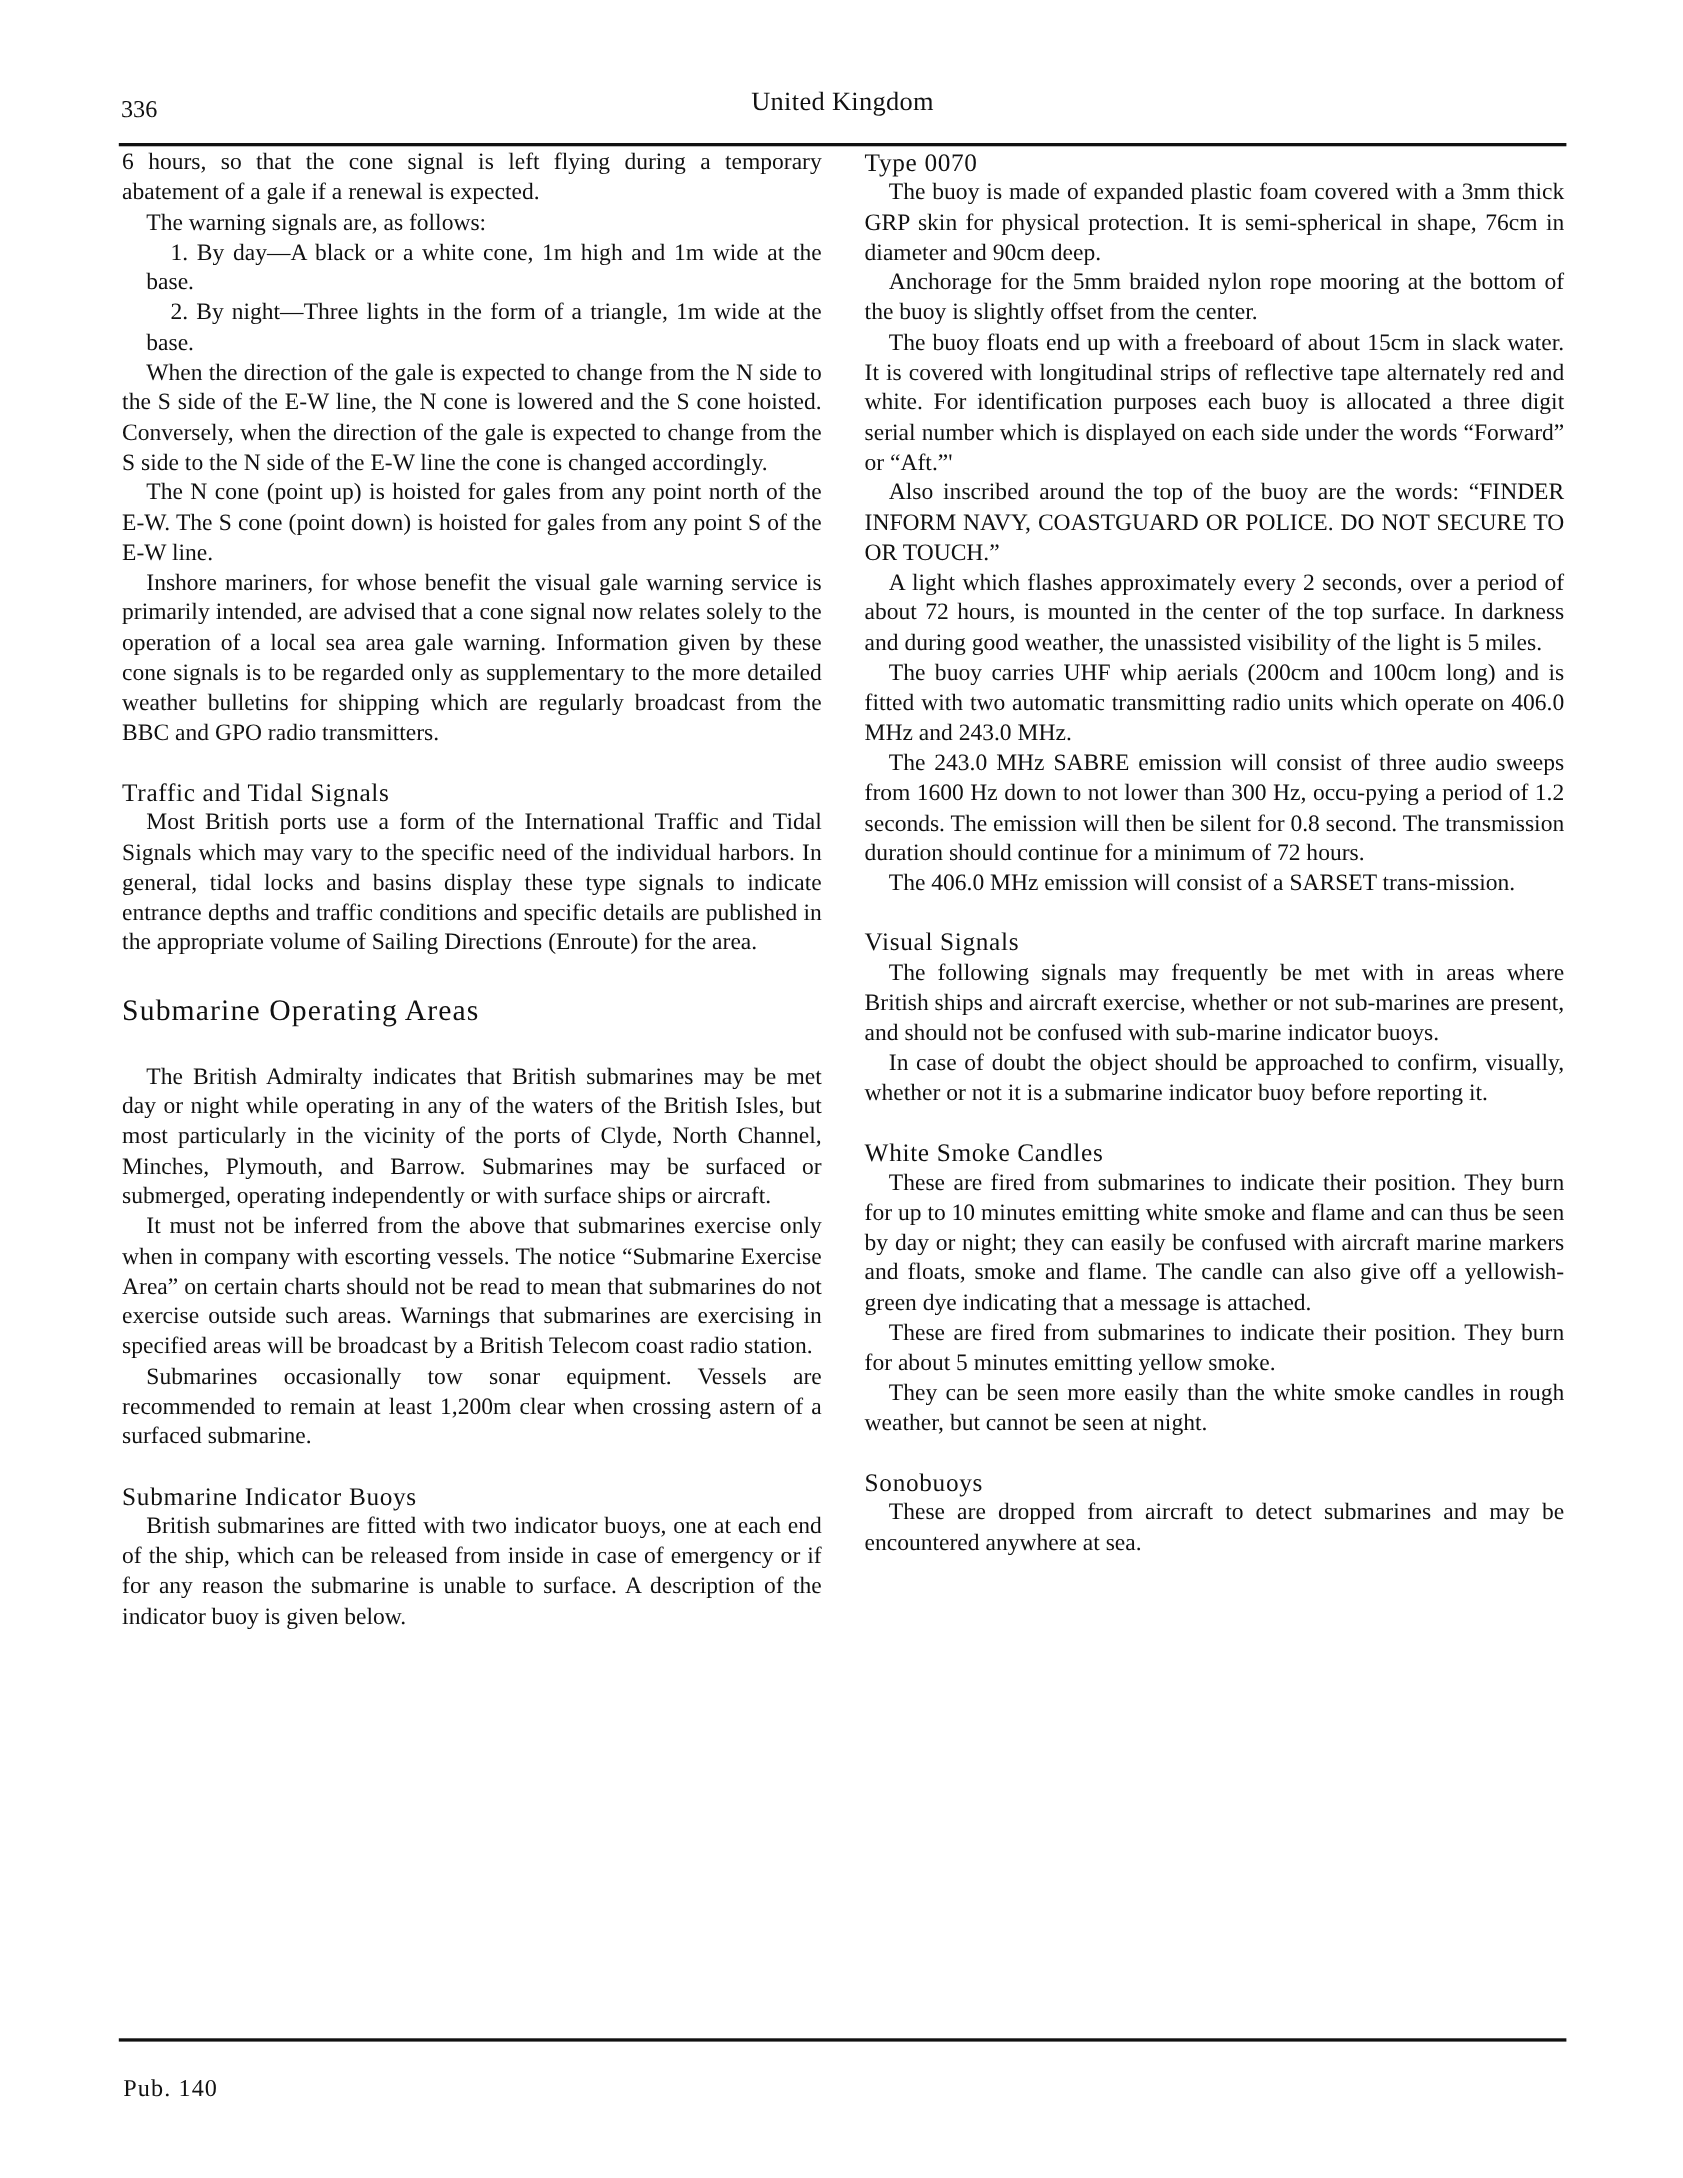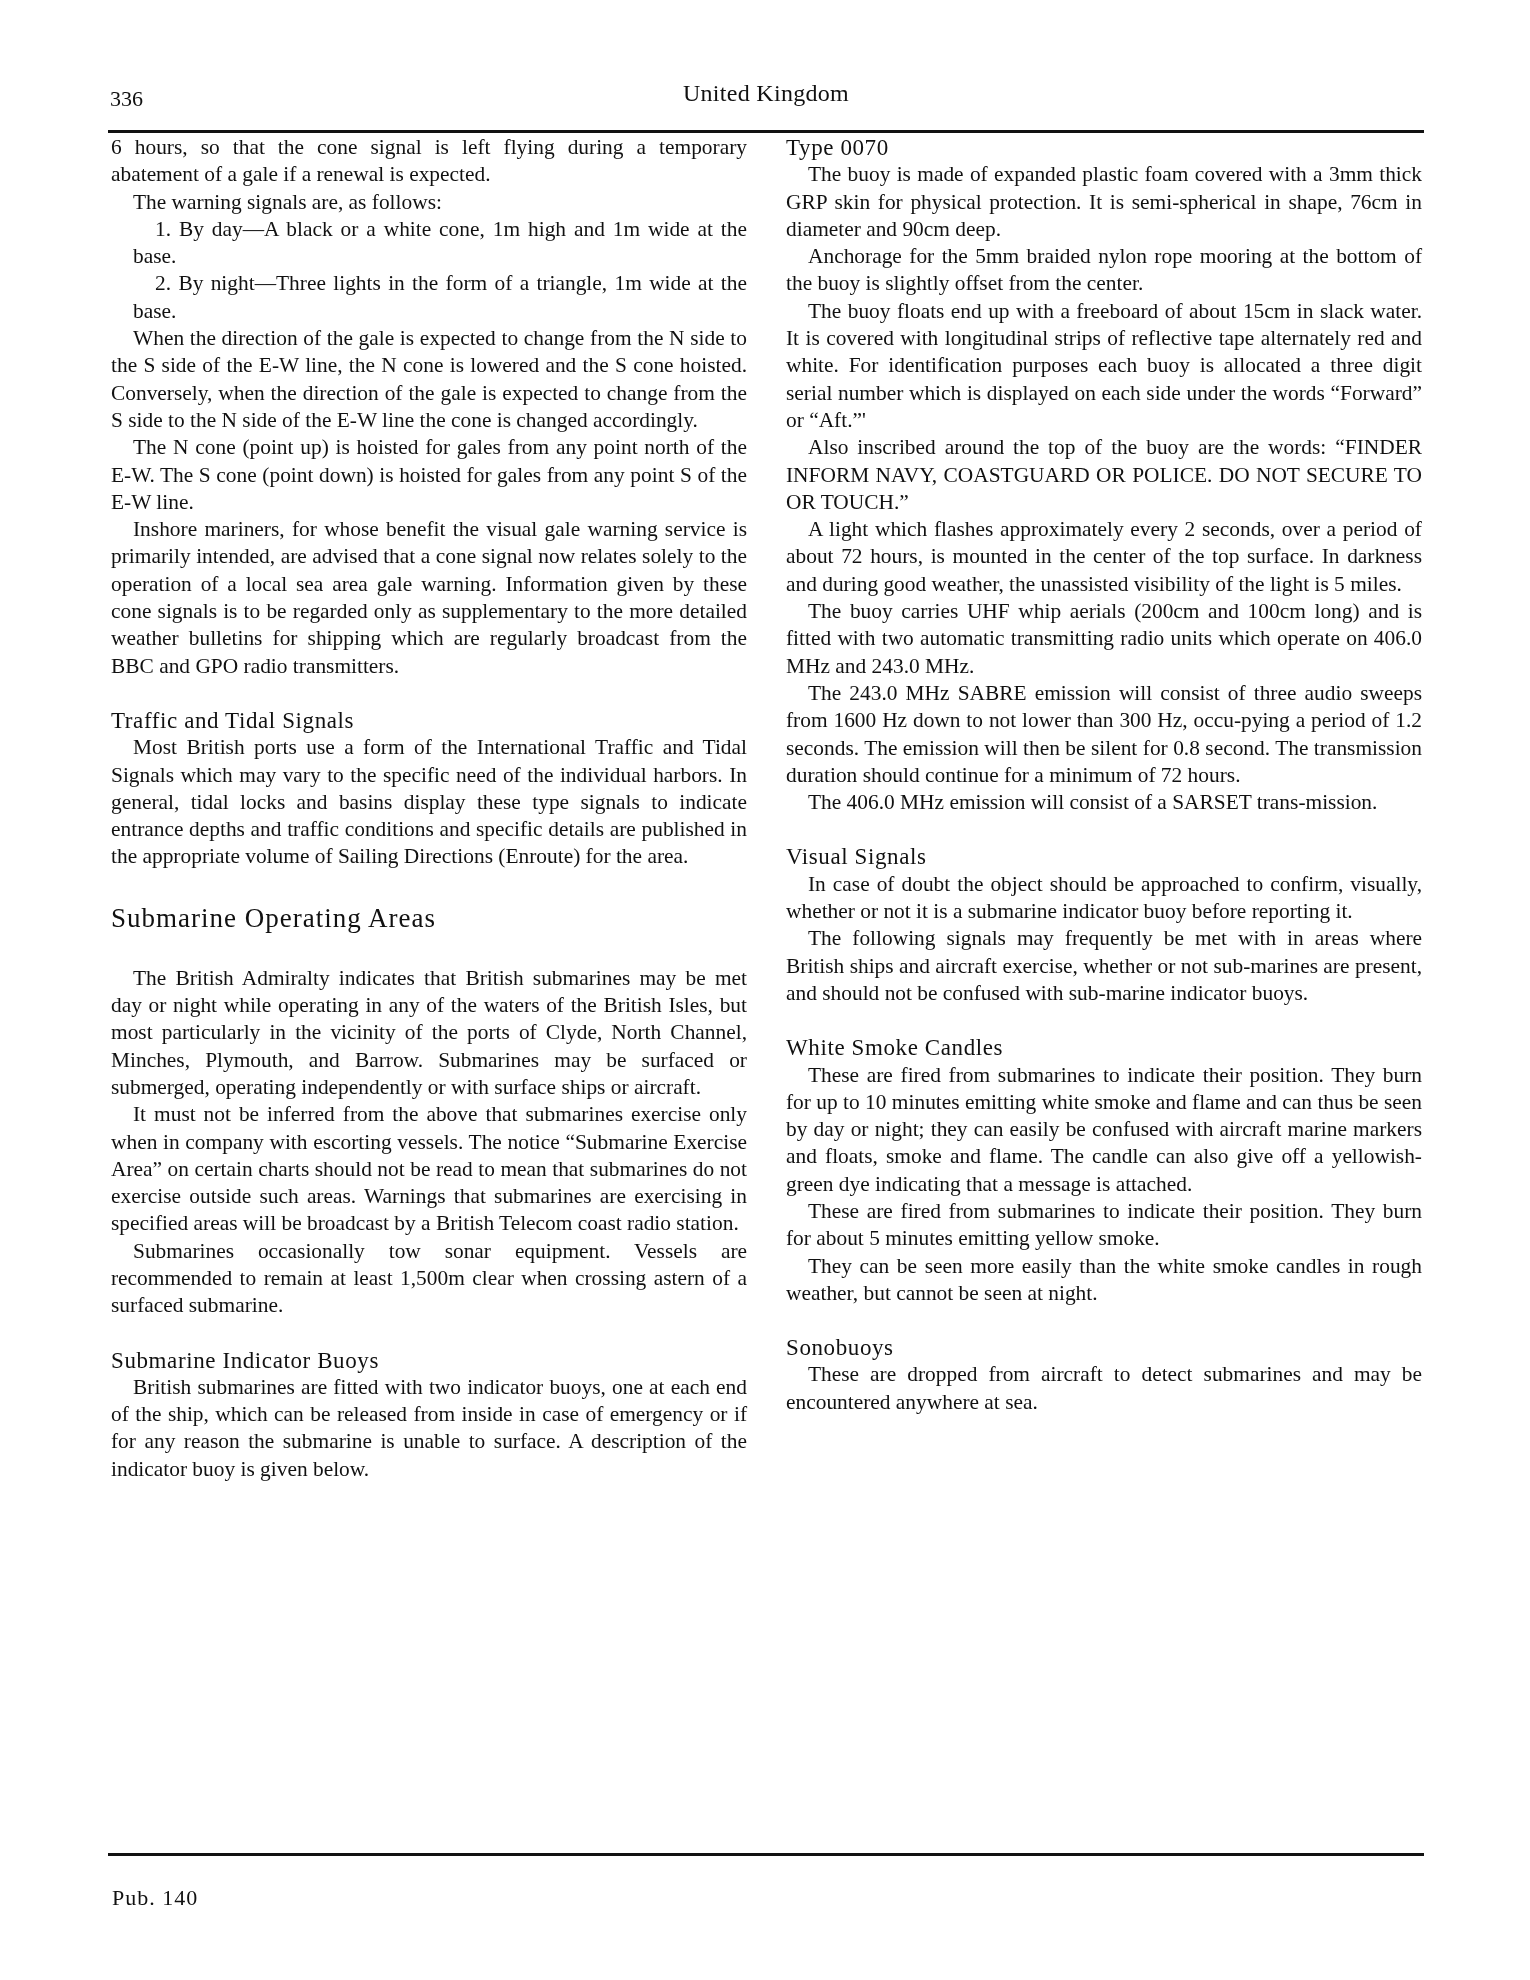--- a/index.html
+++ b/index.html
@@ -38,40 +38,40 @@
   <p class="indent">When the direction of the gale is expected to change from the N side to the S side of the E-W line, the N cone is lowered and the S cone hoisted. Conversely, when the direction of the gale is expected to change from the S side to the N side of the E-W line the cone is changed accordingly.</p>
   <p class="indent">The N cone (point up) is hoisted for gales from any point north of the E-W. The S cone (point down) is hoisted for gales from any point S of the E-W line.</p>
   <p class="indent">Inshore mariners, for whose benefit the visual gale warning service is primarily intended, are advised that a cone signal now relates solely to the operation of a local sea area gale warning. Information given by these cone signals is to be regarded only as supplementary to the more detailed weather bulletins for shipping which are regularly broadcast from the BBC and GPO radio transmitters.</p>
 
   <div class="subhead">Traffic and Tidal Signals</div>
   <p class="indent">Most British ports use a form of the International Traffic and Tidal Signals which may vary to the specific need of the individual harbors. In general, tidal locks and basins display these type signals to indicate entrance depths and traffic conditions and specific details are published in the appropriate volume of Sailing Directions (Enroute) for the area.</p>
 
   <div class="section-title">Submarine Operating Areas</div>
   <p class="indent">The British Admiralty indicates that British submarines may be met day or night while operating in any of the waters of the British Isles, but most particularly in the vicinity of the ports of Clyde, North Channel, Minches, Plymouth, and Barrow. Submarines may be surfaced or submerged, operating independently or with surface ships or aircraft.</p>
   <p class="indent">It must not be inferred from the above that submarines exercise only when in company with escorting vessels. The notice “Submarine Exercise Area” on certain charts should not be read to mean that submarines do not exercise outside such areas. Warnings that submarines are exercising in specified areas will be broadcast by a British Telecom coast radio station.</p>
-  <p class="indent">Submarines occasionally tow sonar equipment. Vessels are recommended to remain at least 1,500m clear when crossing astern of a surfaced submarine.</p>
+  <p class="indent">Submarines occasionally tow sonar equipment. Vessels are recommended to remain at least 1,200m clear when crossing astern of a surfaced submarine.</p>
 
   <div class="subhead">Submarine Indicator Buoys</div>
   <p class="indent">British submarines are fitted with two indicator buoys, one at each end of the ship, which can be released from inside in case of emergency or if for any reason the submarine is unable to surface. A description of the indicator buoy is given below.</p>
 </div>
 
 <div class="col col-right">
   <div class="subhead first">Type 0070</div>
   <p class="indent">The buoy is made of expanded plastic foam covered with a 3mm thick GRP skin for physical protection. It is semi-spherical in shape, 76cm in diameter and 90cm deep.</p>
   <p class="indent">Anchorage for the 5mm braided nylon rope mooring at the bottom of the buoy is slightly offset from the center.</p>
   <p class="indent">The buoy floats end up with a freeboard of about 15cm in slack water. It is covered with longitudinal strips of reflective tape alternately red and white. For identification purposes each buoy is allocated a three digit serial number which is displayed on each side under the words “Forward” or “Aft.”'</p>
   <p class="indent">Also inscribed around the top of the buoy are the words: “FINDER INFORM NAVY, COASTGUARD OR POLICE. DO NOT SECURE TO OR TOUCH.”</p>
   <p class="indent">A light which flashes approximately every 2 seconds, over a period of about 72 hours, is mounted in the center of the top surface. In darkness and during good weather, the unassisted visibility of the light is 5 miles.</p>
   <p class="indent">The buoy carries UHF whip aerials (200cm and 100cm long) and is fitted with two automatic transmitting radio units which operate on 406.0 MHz and 243.0 MHz.</p>
   <p class="indent">The 243.0 MHz SABRE emission will consist of three audio sweeps from 1600 Hz down to not lower than 300 Hz, occu-pying a period of 1.2 seconds. The emission will then be silent for 0.8 second. The transmission duration should continue for a minimum of 72 hours.</p>
   <p class="indent">The 406.0 MHz emission will consist of a SARSET trans-mission.</p>
 
   <div class="subhead">Visual Signals</div>
+  <p class="indent">The following signals may frequently be met with in areas where British ships and aircraft exercise, whether or not sub-marines are present, and should not be confused with sub-marine indicator buoys.</p>
   <p class="indent">In case of doubt the object should be approached to confirm, visually, whether or not it is a submarine indicator buoy before reporting it.</p>
-  <p class="indent">The following signals may frequently be met with in areas where British ships and aircraft exercise, whether or not sub-marines are present, and should not be confused with sub-marine indicator buoys.</p>
 
   <div class="subhead">White Smoke Candles</div>
   <p class="indent">These are fired from submarines to indicate their position. They burn for up to 10 minutes emitting white smoke and flame and can thus be seen by day or night; they can easily be confused with aircraft marine markers and floats, smoke and flame. The candle can also give off a yellowish-green dye indicating that a message is attached.</p>
 
   <p class="indent">These are fired from submarines to indicate their position. They burn for about 5 minutes emitting yellow smoke.</p>
   <p class="indent">They can be seen more easily than the white smoke candles in rough weather, but cannot be seen at night.</p>
 
   <div class="subhead">Sonobuoys</div>
   <p class="indent">These are dropped from aircraft to detect submarines and may be encountered anywhere at sea.</p>
 </div>

